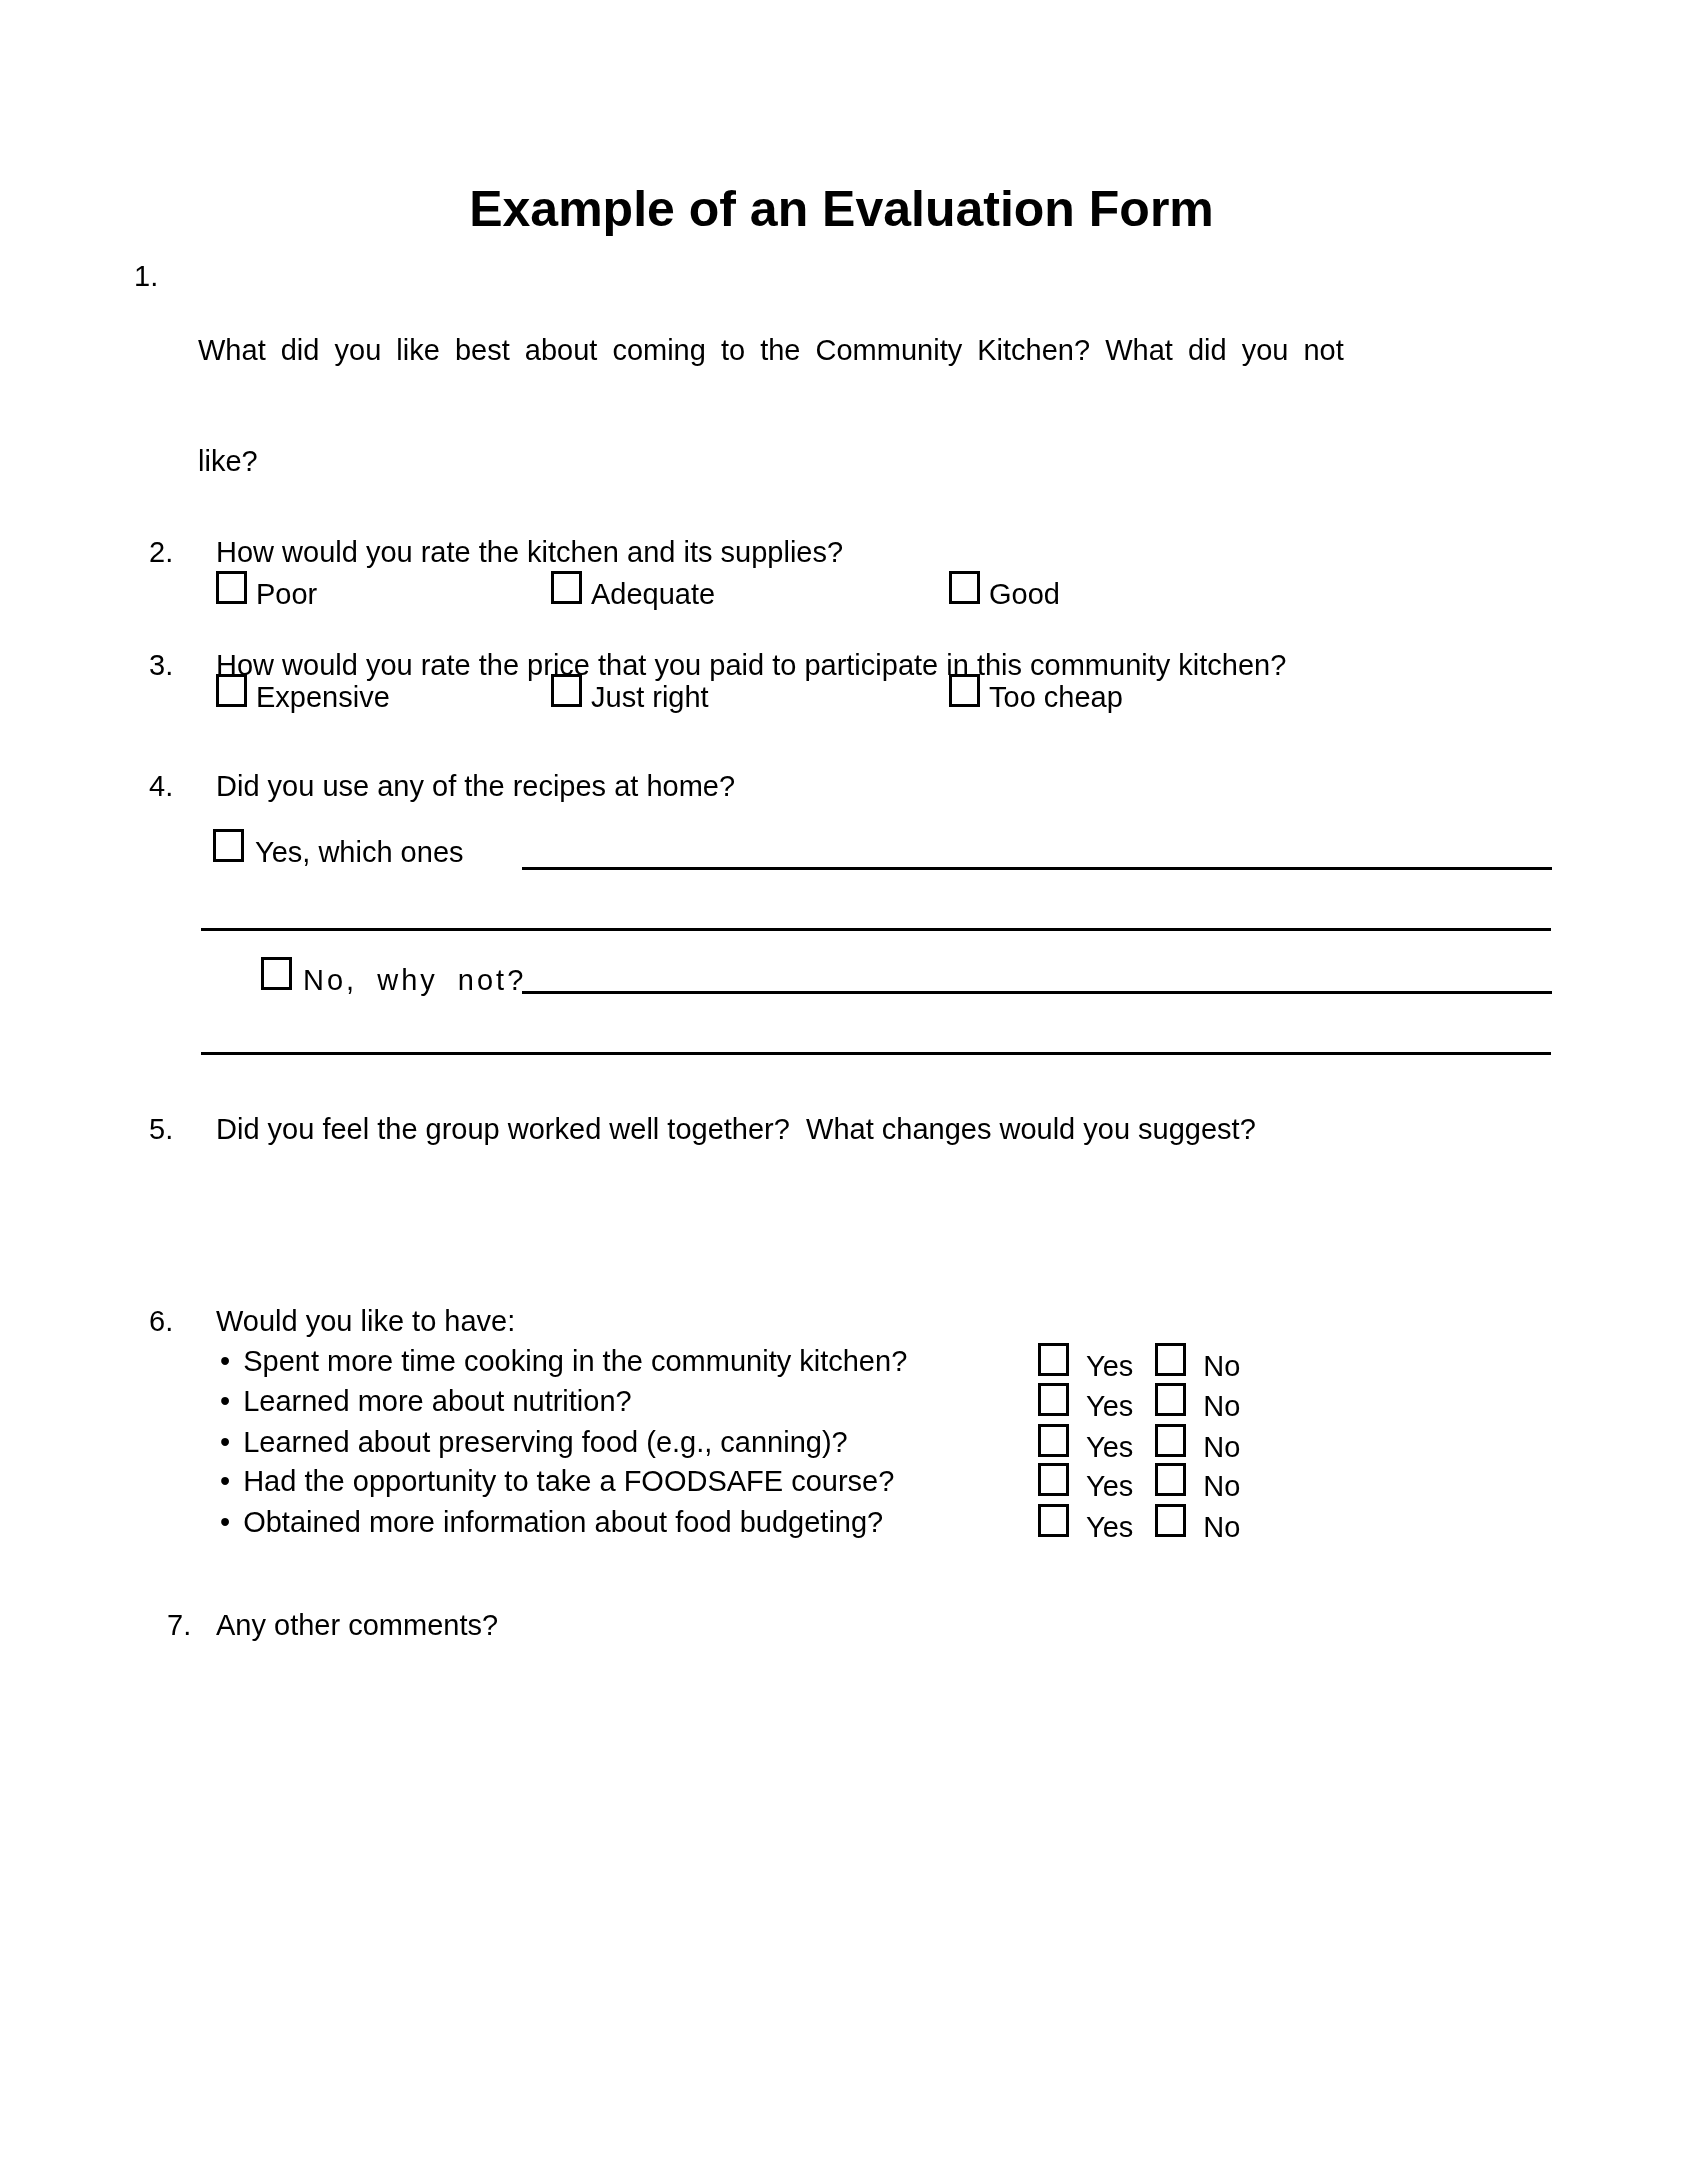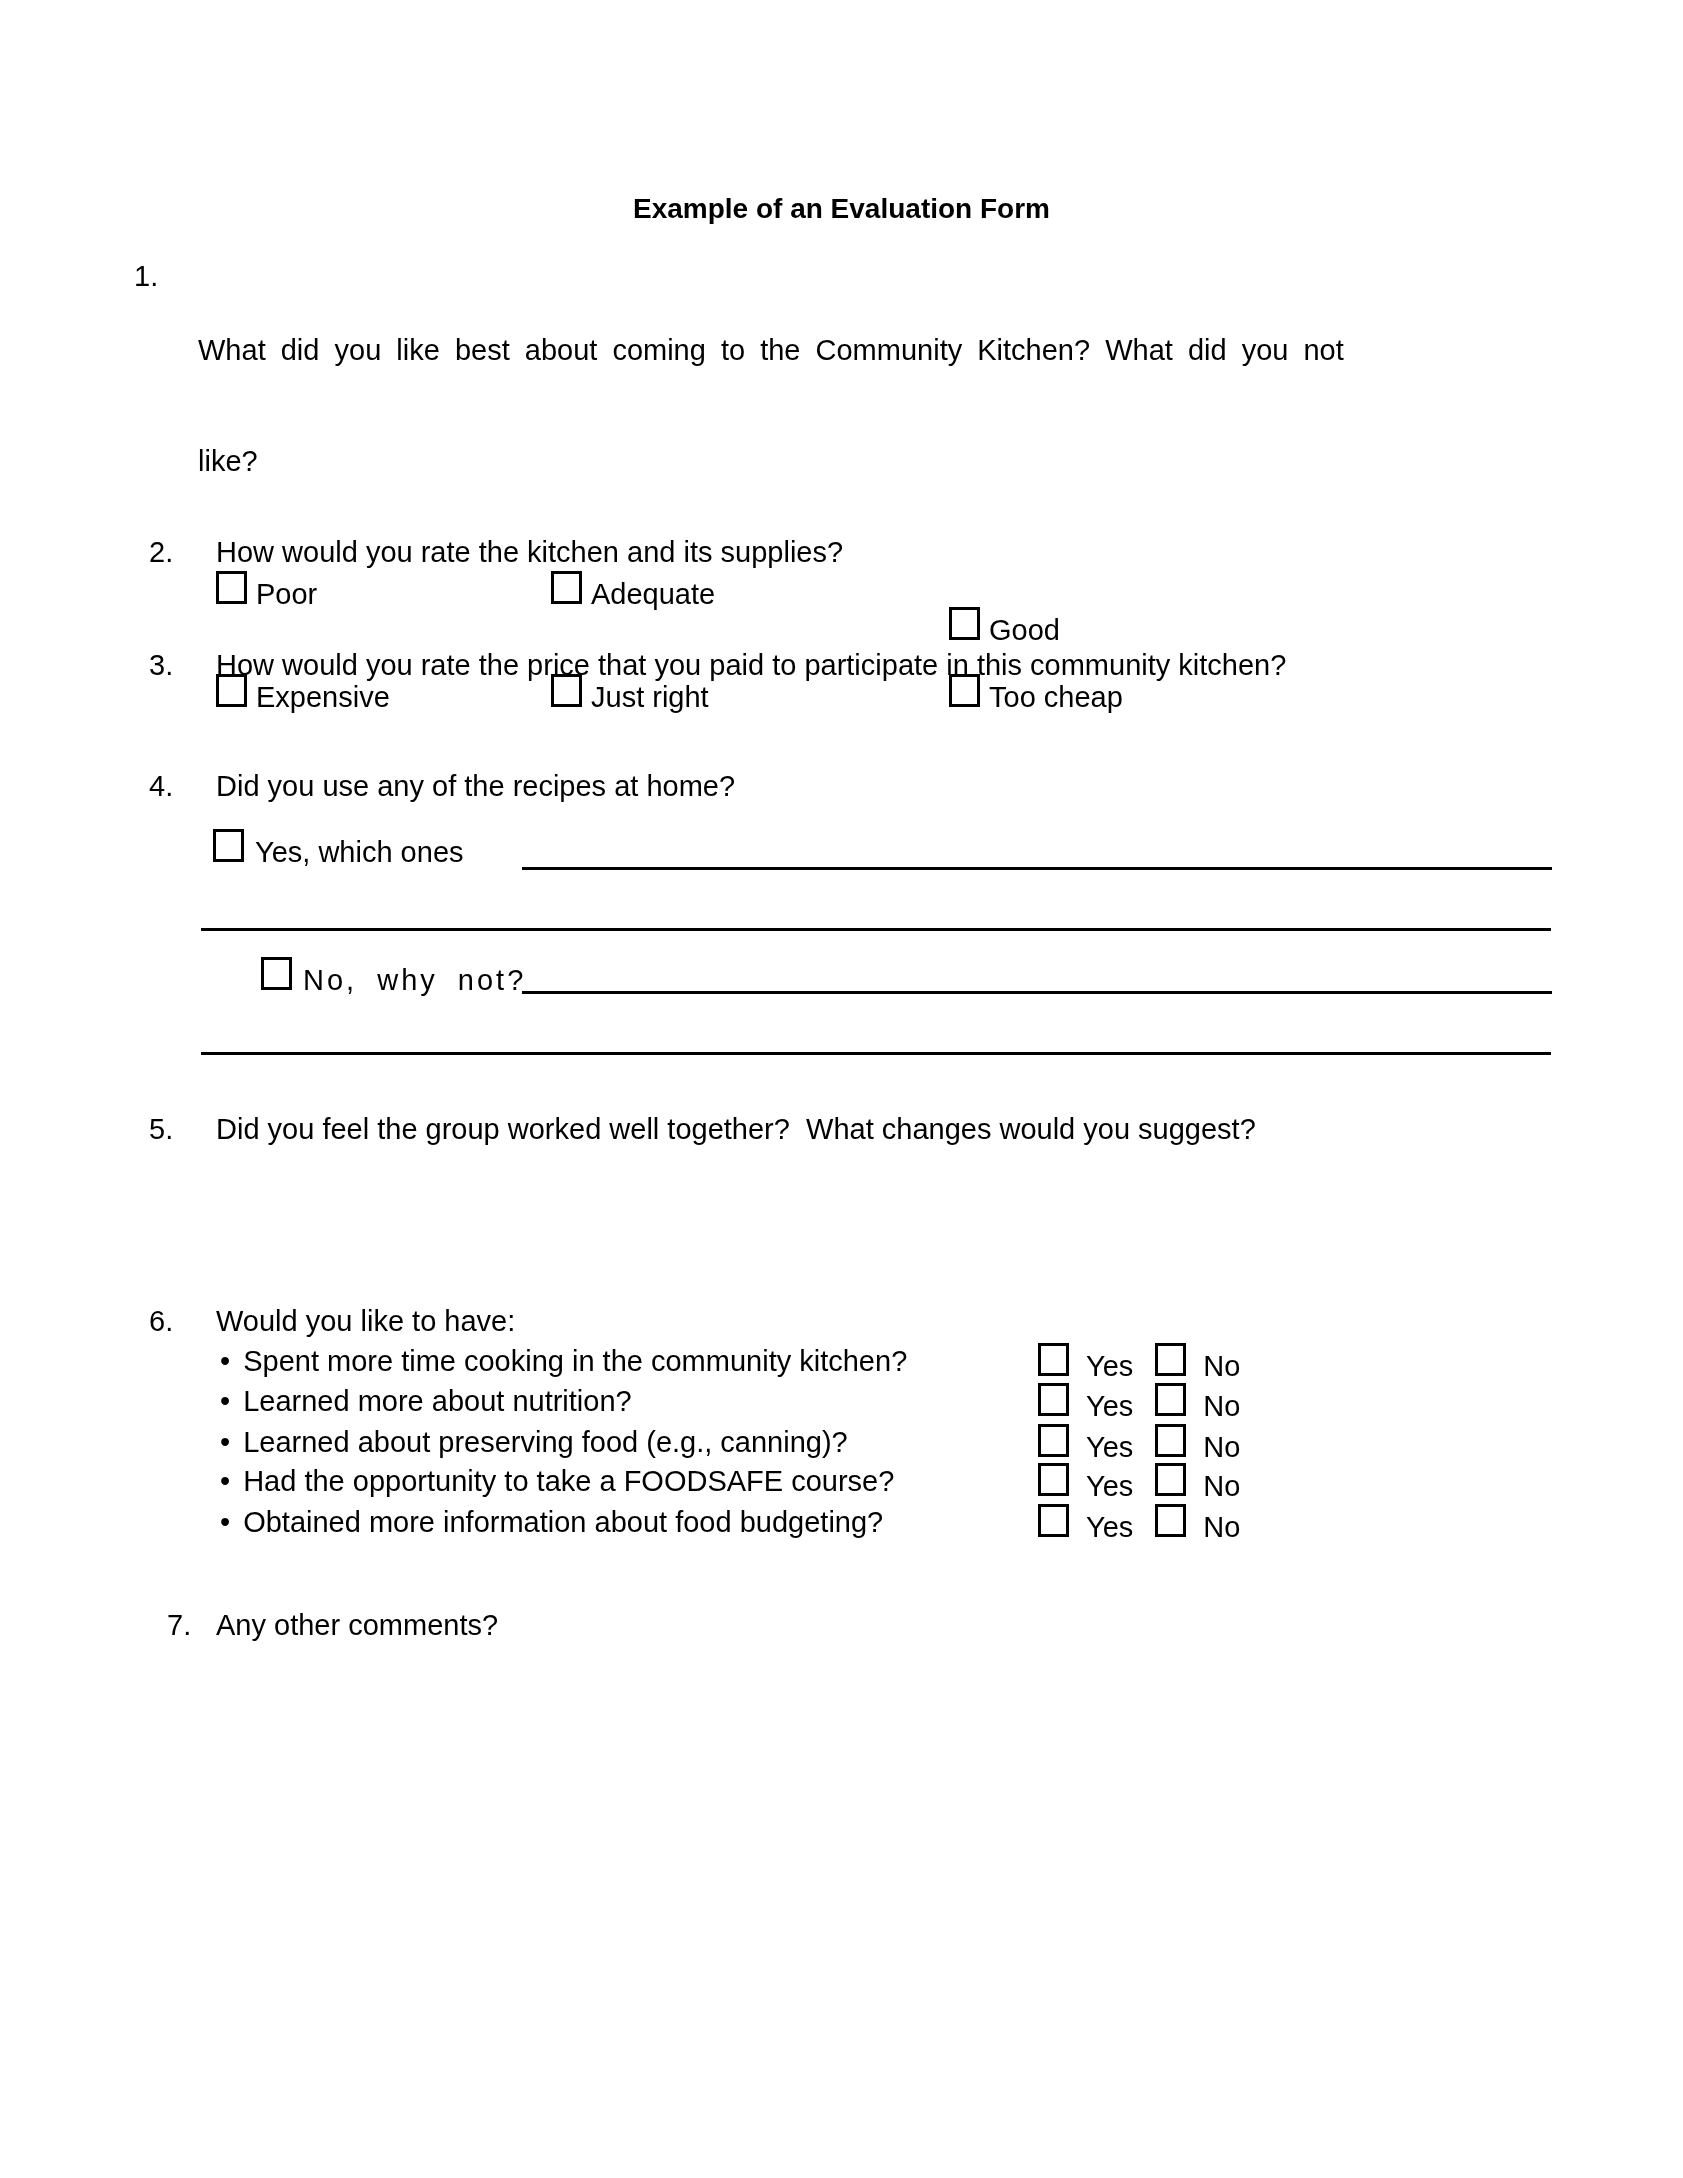--- a/index.html
+++ b/index.html
@@ -12,21 +12,21 @@
     font-family: "Liberation Sans", "DejaVu Sans", sans-serif;
     font-size: 29px;
     overflow: hidden;
   }
   .title {
     position: absolute;
     top: 184px;
     left: 0;
     width: 100%;
     text-align: center;
-    font-size: 28px;
+    font-size: 50px;
     font-weight: bold;
     line-height: 50px;
   }
   .num, .t {
     position: absolute;
     line-height: 36px;
     white-space: pre;
   }
   .two-line { line-height: 37px; }
   .two-line span { display: block; white-space: pre; }
@@ -74,21 +74,21 @@
 
   <div class="num" style="left:149px; top:534px;">2.</div>
   <div class="t" style="left:216px; top:534px;">How would you rate the kitchen and its supplies?</div>
   <div class="optrow" style="left:216px; top:571px;">
     <span class="opt" style="left:0;">
       <span class="cb"></span><span>Poor</span>
     </span>
     <span class="opt" style="left:335px;">
       <span class="cb"></span><span>Adequate</span>
     </span>
-    <span class="opt" style="left:733px;margin-top:36px;">
+    <span class="opt" style="left:733px;">
       <span class="cb"></span><span>Good</span>
     </span>
   </div>
 
   <div class="num" style="left:149px; top:647px;">3.</div>
   <div class="t" style="left:216px; top:647px;">How would you rate the price that you paid to participate in this community kitchen?</div>
   <div class="optrow" style="left:216px; top:674px;">
     <span class="opt" style="left:0;">
       <span class="cb"></span><span>Expensive</span>
     </span>

